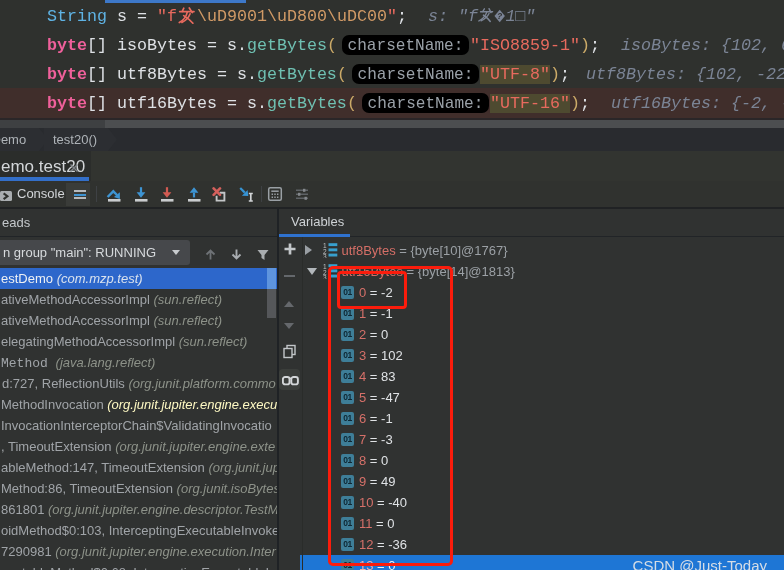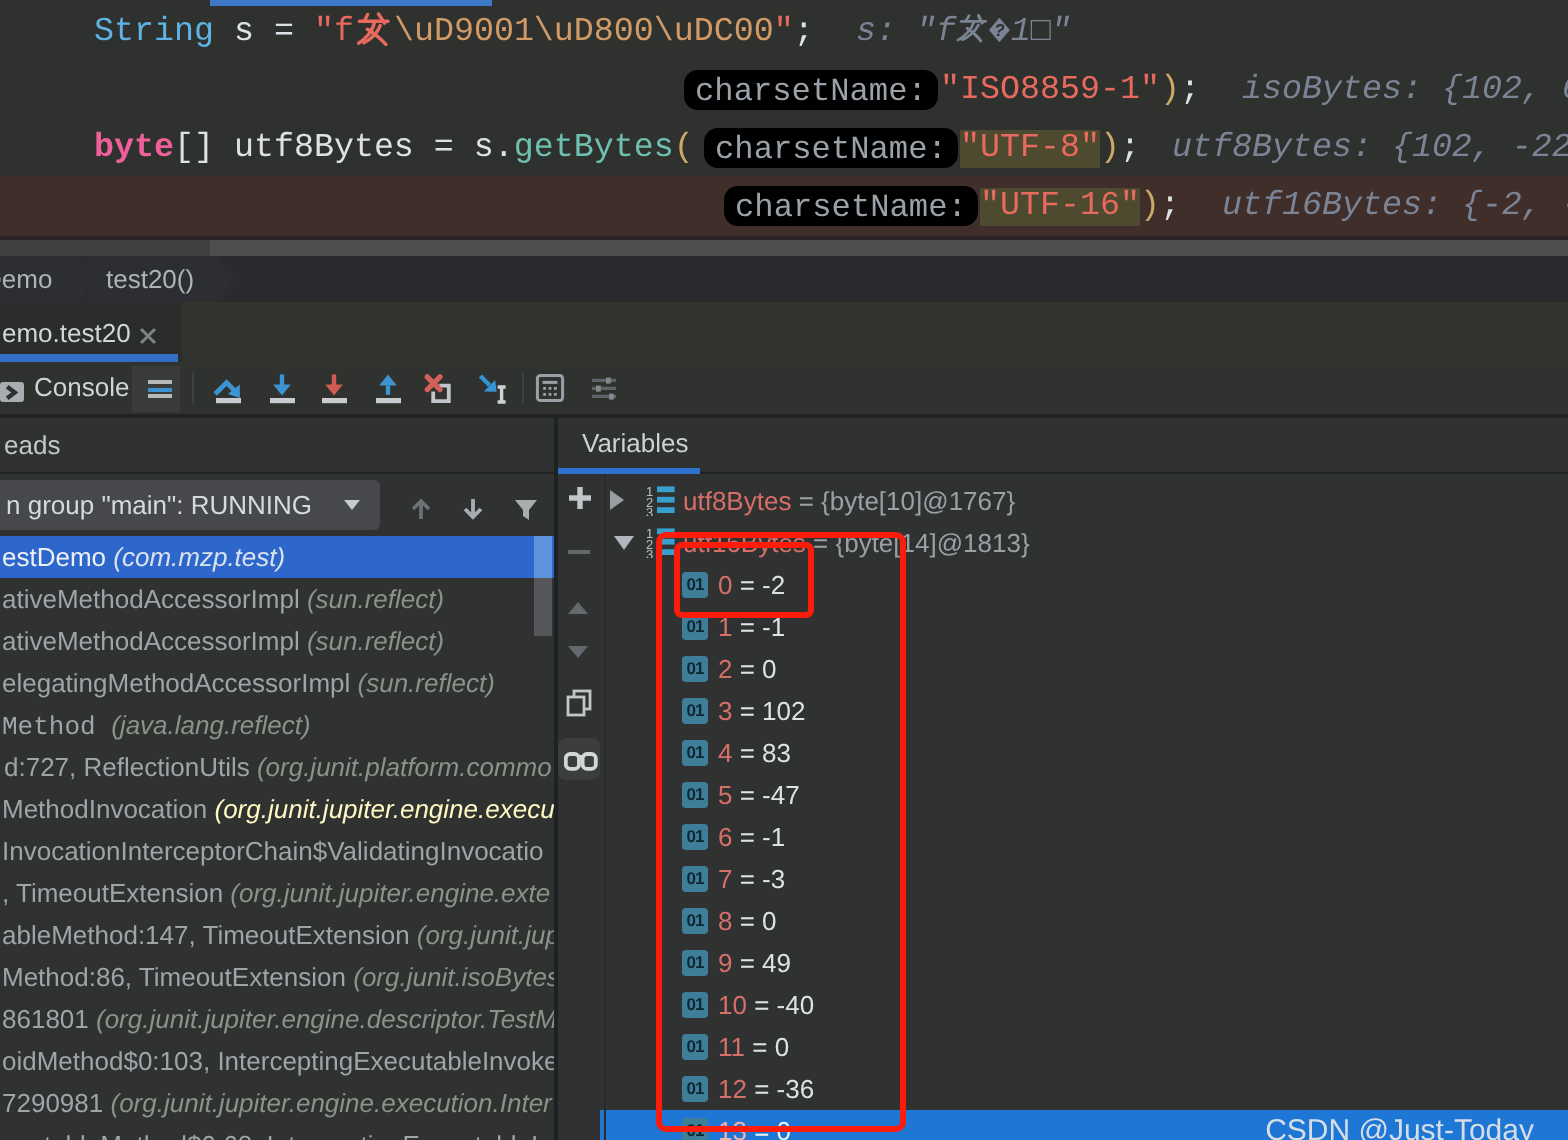--- a/index.html
+++ b/index.html
@@ -45,48 +45,50 @@
               <path d="M11.8,1 L14.8,5.6"></path>
               <path d="M9.8,4.8 C9,9.2 5.6,13.4 1.8,15.6"></path>
               <path d="M12.6,6.8 C11.2,10.6 7.6,14 4.4,15.4"></path>
               <path d="M6.2,8.6 C9.4,10.6 13.2,13.6 15.4,16.2"></path>
             </g>
           </svg></span><svg width="11.4" height="14" viewBox="0 0 12 14" style="display:inline-block;vertical-align:-1.5px;">
           <path d="M6,0.5 L11.5,7 L6,13.5 L0.5,7 Z" fill="#7b8495"></path>
           <text x="6" y="10" font-size="9" fill="#2d2f30" text-anchor="middle" font-family="Liberation Sans" font-weight="bold">?</text>
         </svg>1□"</div>
 
+  <div class="abs mono codeline" style="left:47px;top:31px;"><span class="kw">byte</span><span class="pln">[] isoBytes = s.</span><span class="mth">getBytes</span><span class="par">(</span></div>
   <div class="abs mono pill" style="left:341.5px;top:34.5px;height:20px;line-height:23.2px;padding:0 6px;">charsetName:</div>
   <div class="abs mono codeline" style="left:470px;top:31px;"><span class="str">"ISO8859-1"</span><span class="par">)</span><span class="pln">;</span></div>
   <div class="abs mono codeline hint" style="left:621px;top:31px;">isoBytes: {102, 6</div>
 
   <div class="abs mono codeline" style="left:47px;top:60px;"><span class="kw">byte</span><span class="pln">[] utf8Bytes = s.</span><span class="mth">getBytes</span><span class="par">(</span></div>
   <div class="abs mono pill" style="left:351.5px;top:63.5px;height:20px;line-height:23.2px;padding:0 6px;">charsetName:</div>
   <div class="abs mono codeline" style="left:480px;top:60px;"><span class="str olive">"UTF-8"</span><span class="par">)</span><span class="pln">;</span></div>
   <div class="abs mono codeline hint" style="left:586px;top:60px;">utf8Bytes: {102, -22</div>
 
+  <div class="abs mono codeline" style="left:47px;top:89px;"><span class="kw">byte</span><span class="pln">[] utf16Bytes = s.</span><span class="mth">getBytes</span><span class="par">(</span></div>
   <div class="abs mono pill" style="left:361.5px;top:92.5px;height:20px;line-height:23.2px;padding:0 6px;">charsetName:</div>
   <div class="abs mono codeline" style="left:490px;top:89px;"><span class="str olive">"UTF-16"</span><span class="par">)</span><span class="pln">;</span></div>
   <div class="abs mono codeline hint" style="left:611px;top:89px;">utf16Bytes: {-2, -</div>
 </div>
 
 <div class="abs" style="left:0;top:118px;width:784px;height:2px;background:#2a2628;"></div>
 <div class="abs" style="left:0;top:120px;width:784px;height:8px;background:#3e4042;"></div>
 <div class="abs" style="left:105px;top:120px;width:679px;height:8px;background:#4c4e50;"></div>
 
 <div class="abs" style="left:0;top:128px;width:784px;height:23px;background:#292b2f;overflow:hidden;">
   <div class="abs" style="left:-12px;top:0;width:60px;height:23px;background:#2c2e32;clip-path:polygon(0 0,calc(100% - 9px) 0,100% 50%,calc(100% - 9px) 100%,0 100%);"></div>
   <div class="abs" style="left:44px;top:0;width:73px;height:23px;background:#2c2e32;clip-path:polygon(0 0,calc(100% - 9px) 0,100% 50%,calc(100% - 9px) 100%,0 100%);"></div>
   <div class="abs" style="left:-8.5px;top:0;height:23px;line-height:23px;font-size:13px;color:#aeb3b8;">Demo</div>
   <div class="abs" style="left:53px;top:0;height:23px;line-height:23px;font-size:13px;color:#aeb3b8;">test20()</div>
 </div>
 
 <div class="abs" style="left:0;top:151px;width:784px;height:30px;background:#323430;">
   <div class="abs" style="left:0;top:0;width:91px;height:30px;background:#2b2d2b;"></div>
-  <div class="abs" style="left:1px;top:0;height:32px;line-height:32px;font-size:13px;color:#d3d6d9;">emo.test20</div>
+  <div class="abs" style="left:1px;top:0;height:32px;line-height:32px;font-size:17px;color:#d3d6d9;">emo.test20</div>
   <svg class="abs" style="left:69px;top:11.5px;" width="10" height="10">
         <path d="M1.5,1.5 L8.5,8.5 M8.5,1.5 L1.5,8.5" stroke="#7e8387" stroke-width="1.5"></path>
       </svg>
   <div class="abs" style="left:0;top:26px;width:89px;height:4px;background:#336fc9;"></div>
 </div>
 
 <div class="abs" style="left:0;top:181px;width:784px;height:26px;background:#30322f;" id="toolbar">
 
   <div class="abs" style="left:0px;top:9.5px;width:11.5px;height:10.5px;background:#a9adb0;border-radius:1.5px;">
     <svg width="11.5" height="10.5">

